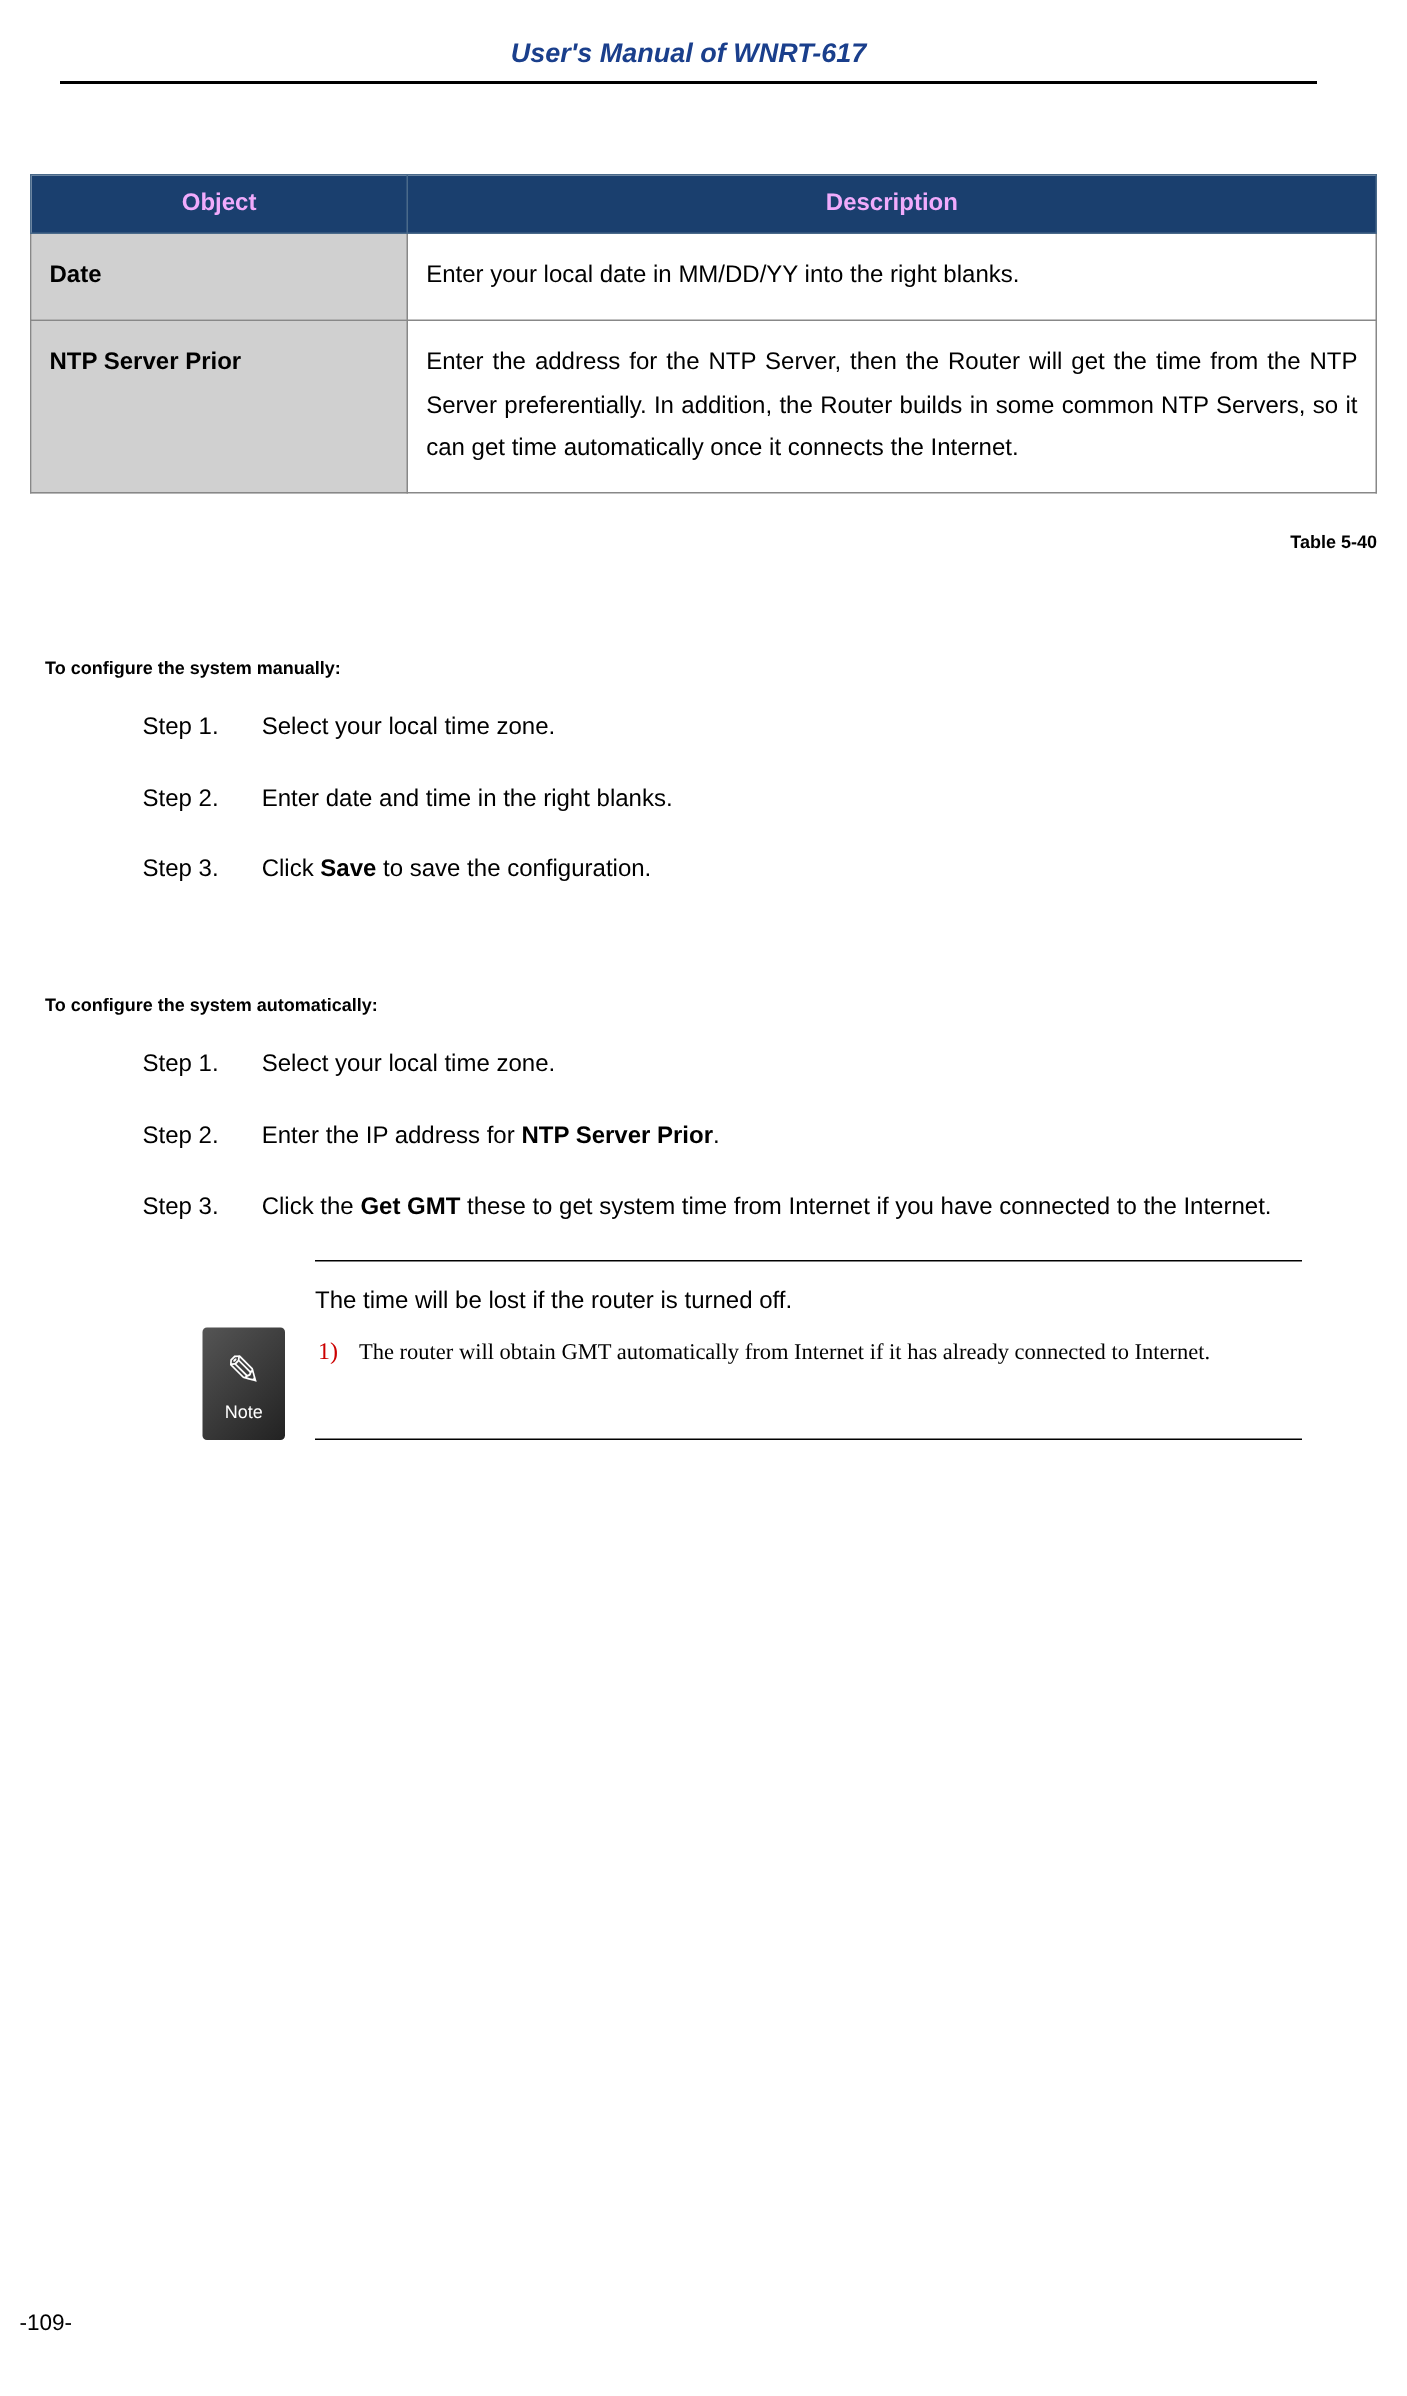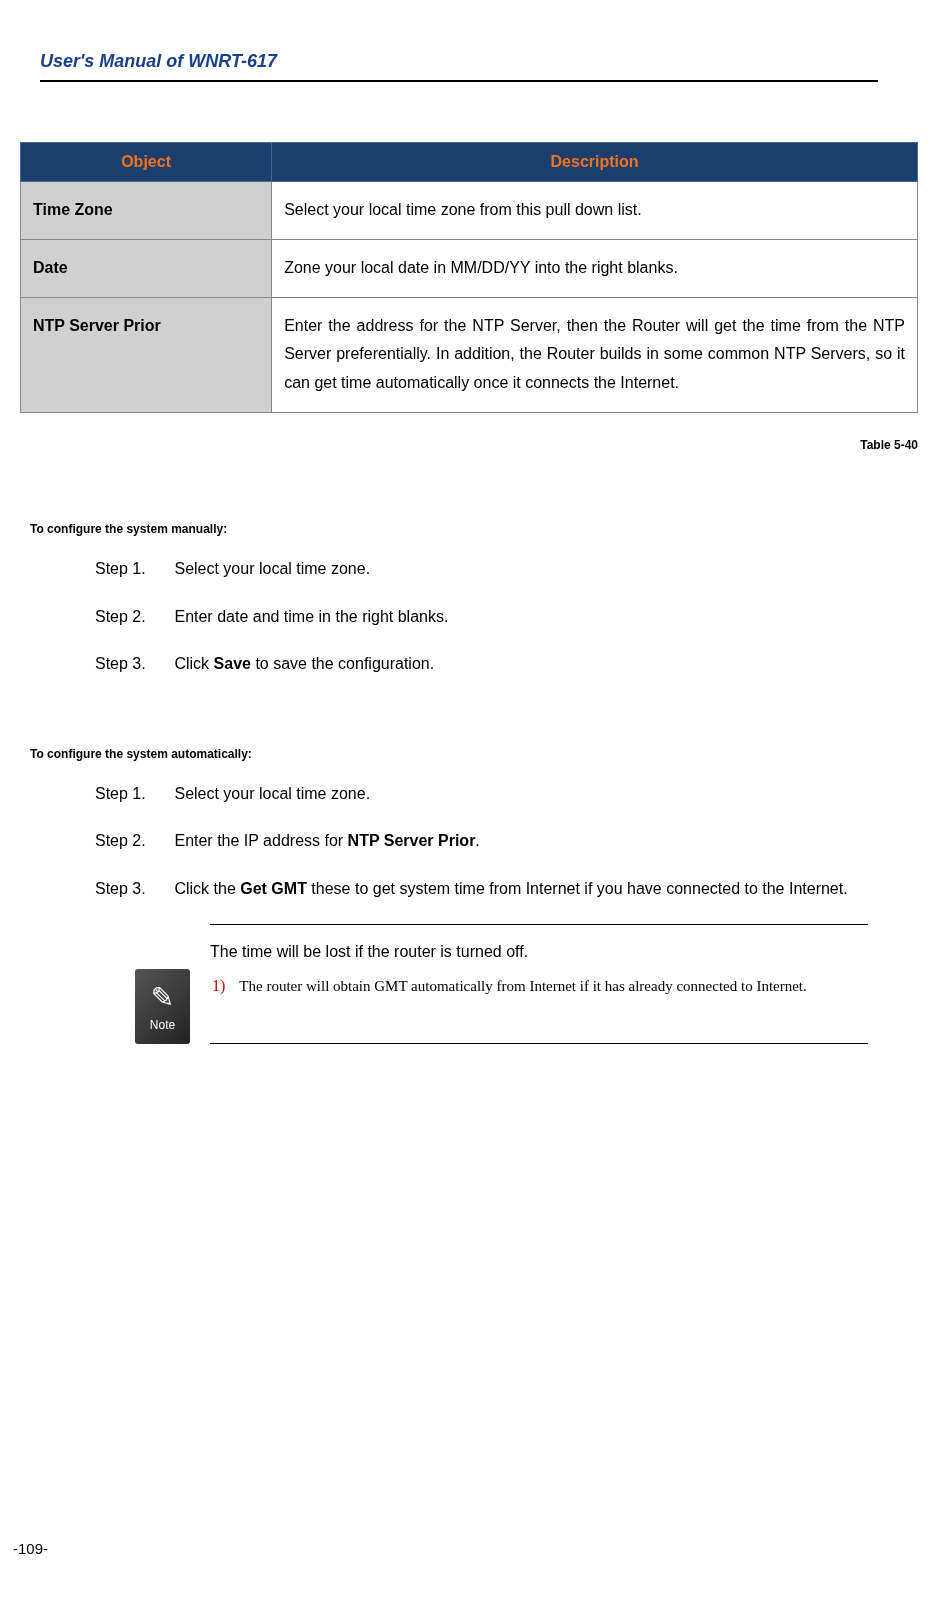--- a/index.html
+++ b/index.html
@@ -9,24 +9,23 @@
     }
     body {
       font-family: Arial, sans-serif;
       width: 938px;
       height: 1597px;
       background: #fff;
       position: relative;
       padding: 0 40px;
     }
     .header {
-      text-align: left;
-      padding-top: 11px;
+      text-align: center;
+      padding-top: 25px;
       padding-right: 20px;
-      margin-top: 40px;
     }
     .header-title {
       color: #1a3f8c;
       font-style: italic;
       font-weight: bold;
       font-size: 18px;
     }
     .header-line {
       border-top: 2px solid #000;
       margin-top: 8px;
@@ -35,21 +34,21 @@
       margin-top: 60px;
       margin-left: -20px;
       margin-right: -20px;
     }
     table {
       width: 100%;
       border-collapse: collapse;
     }
     th {
       background-color: #1a3f6e;
-      color: #f97316;
+      color: #f0abfc;
       font-weight: bold;
       font-size: 16px;
       padding: 10px;
       border: 1px solid #4a6a8a;
       text-align: center;
     }
     th:first-child {
       width: 28%;
     }
     td {
@@ -167,26 +166,22 @@
 <div class="table-container">
   <table>
     <thead>
       <tr>
         <th>Object</th>
         <th>Description</th>
       </tr>
     </thead>
     <tbody>
       <tr>
-        <td class="obj-cell">Time Zone</td>
-        <td class="desc-cell">Select your local time zone from this pull down list.</td>
-      </tr>
-      <tr>
         <td class="obj-cell">Date</td>
-        <td class="desc-cell">Zone your local date in MM/DD/YY into the right blanks.</td>
+        <td class="desc-cell">Enter your local date in MM/DD/YY into the right blanks.</td>
       </tr>
       <tr>
         <td class="obj-cell">NTP Server Prior</td>
         <td class="desc-cell">Enter the address for the NTP Server, then the Router will get the time from the NTP Server preferentially. In addition, the Router builds in some common NTP Servers, so it can get time automatically once it connects the Internet.</td>
       </tr>
     </tbody>
   </table>
   <div class="table-caption">Table 5-40</div>
 </div>
 

